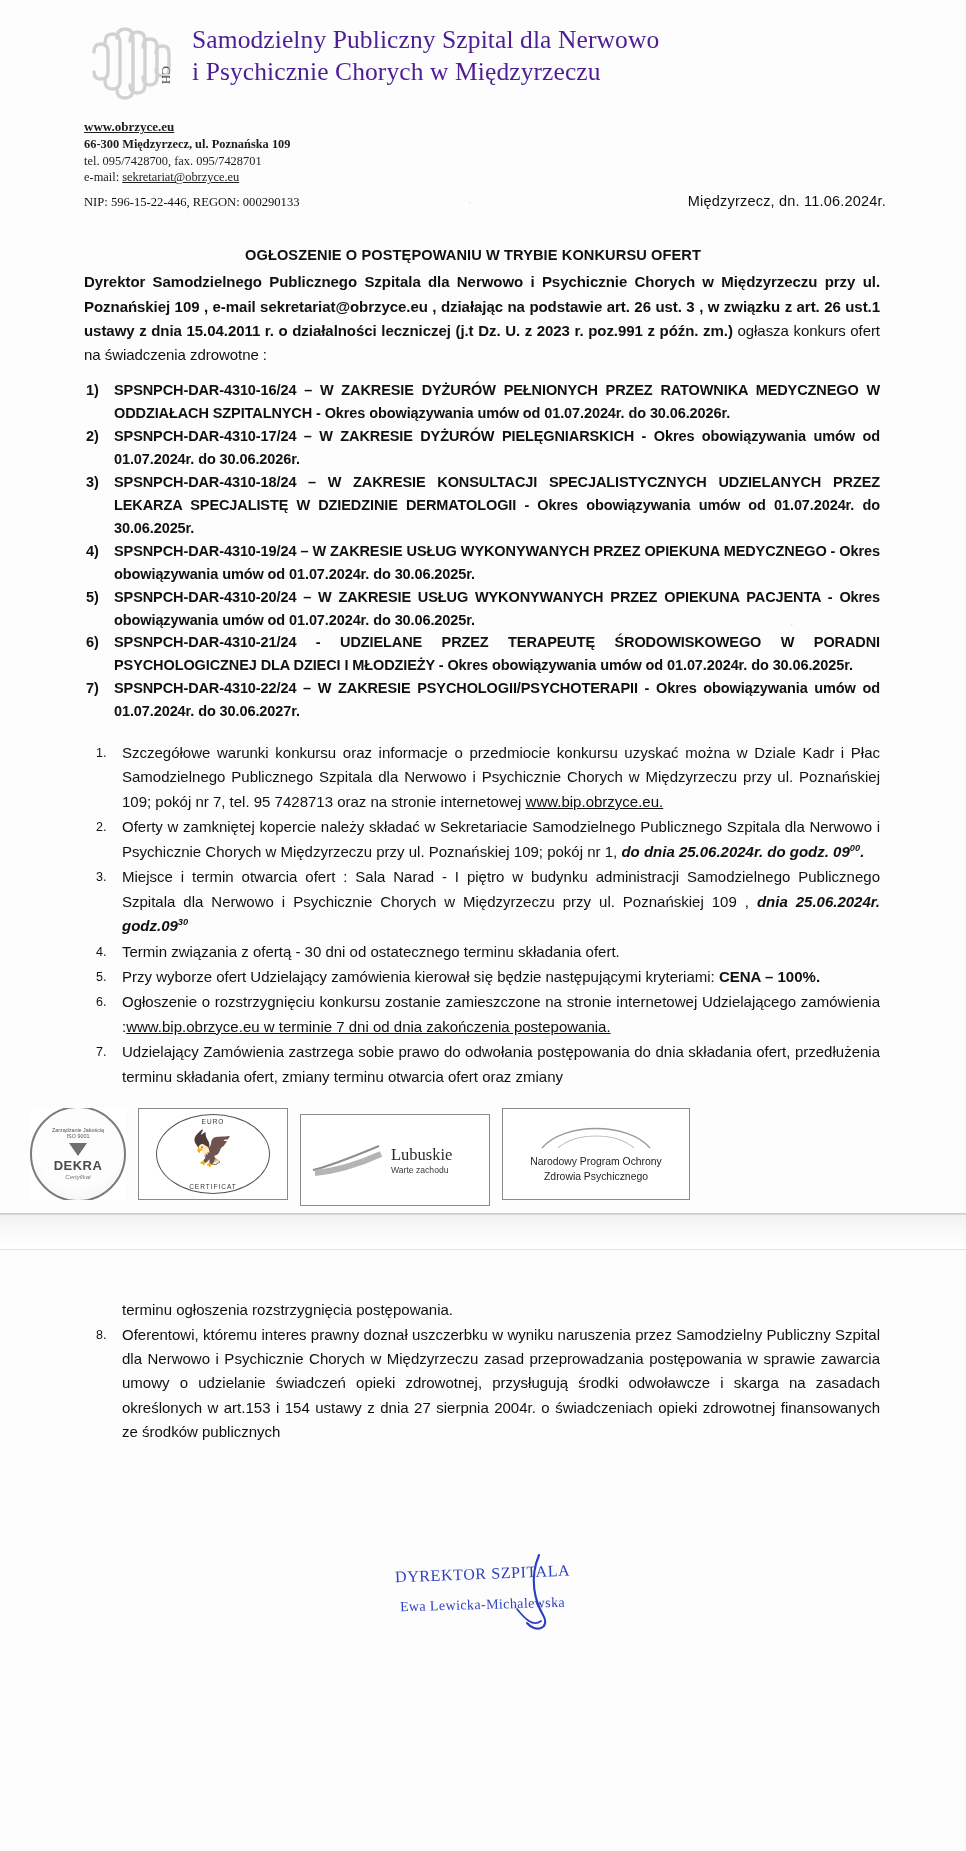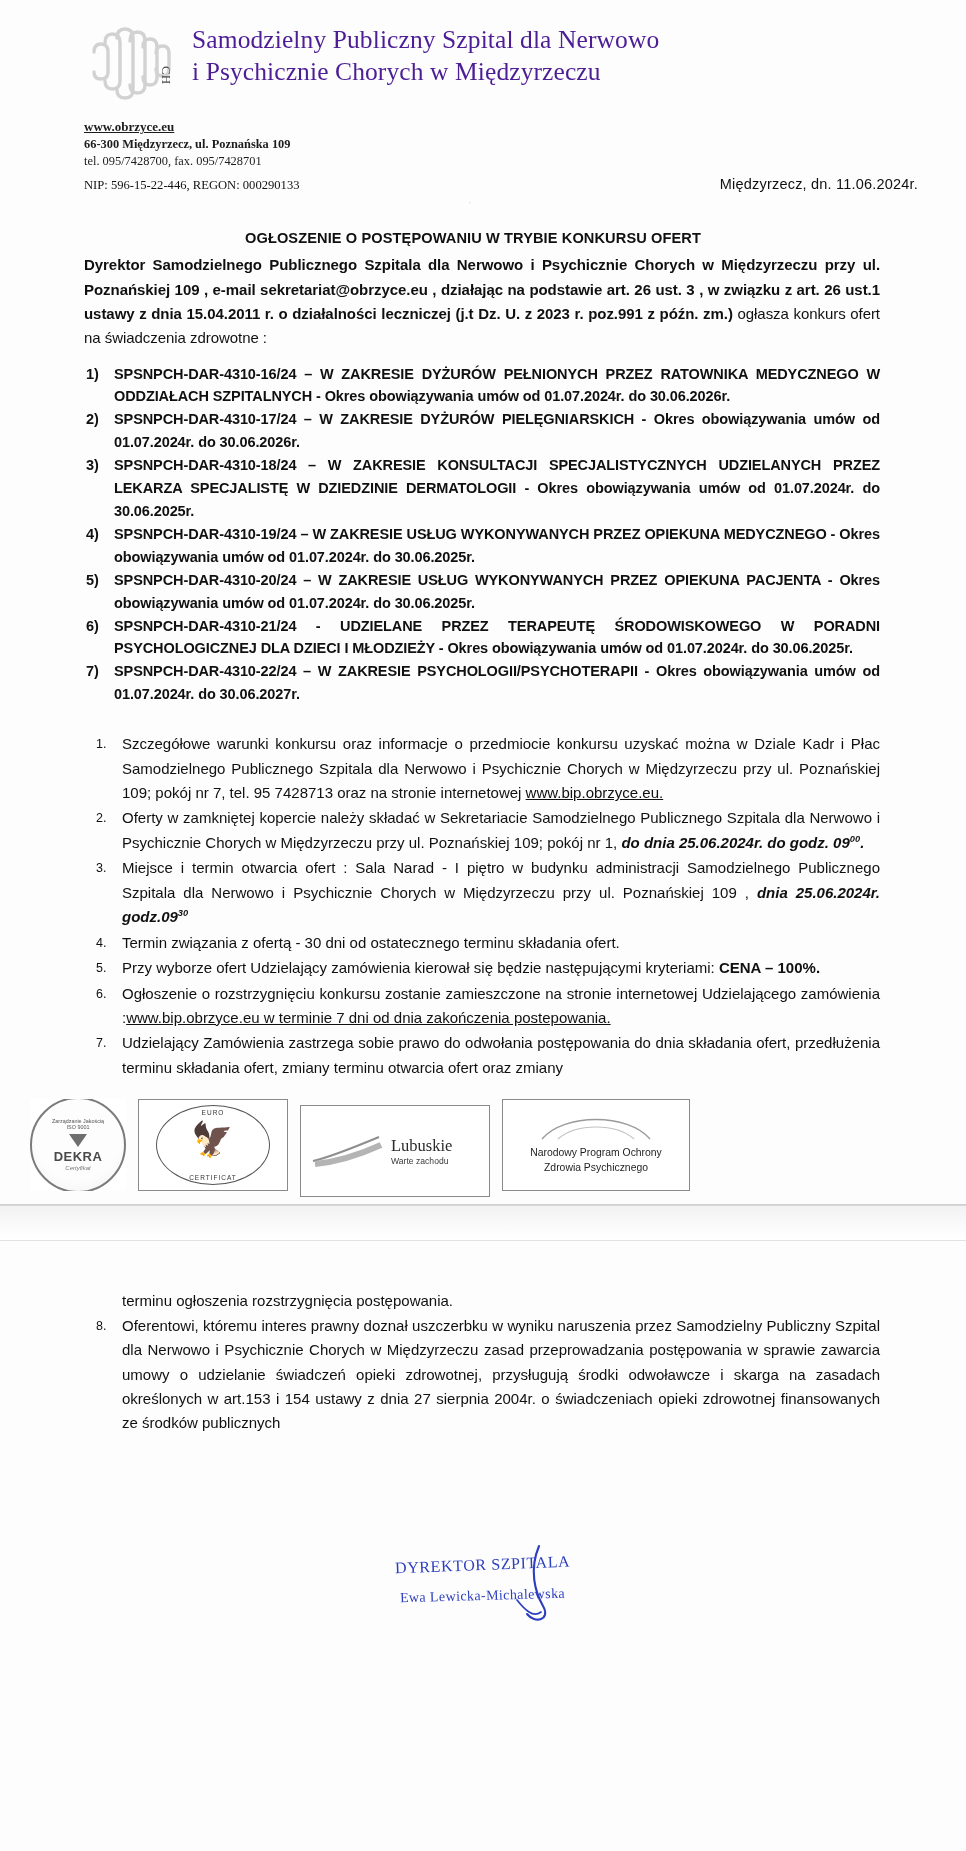--- a/index.html
+++ b/index.html
@@ -58,21 +58,21 @@
     text-decoration: underline;
     font-size: 13px;
   }
   .contact-block .addr { font-weight: bold; }
   .contact-block .mail-link { text-decoration: underline; }
 
   .nip-row {
     display: flex;
     align-items: baseline;
     justify-content: space-between;
-    padding: 7px 48px 0 84px;
+    padding: 7px 80px 0 84px;
     font-family: "Liberation Serif", serif;
     font-size: 12.6px;
   }
   .nip-row .date {
     font-family: "Liberation Sans", sans-serif;
     font-size: 14.5px;
     letter-spacing: .2px;
   }
 
   
@@ -120,21 +120,21 @@
 
   .all-caps-note {
     font-weight: bold;
     font-size: 14.2px;
     margin: 0 40px 0 84px;
     line-height: 1.5;
     letter-spacing: -.25px;
   }
 
   ol.conditions {
-    margin: 26px 86px 0 0;
+    margin: 18px 86px 0 0;
     padding-left: 122px;
     list-style: none;
     counter-reset: kitem;
   }
   ol.conditions > li {
     position: relative;
     counter-increment: kitem;
     font-size: 15px;
     line-height: 1.63;
     text-align: justify;
@@ -321,20 +321,24 @@
         <div>Samodzielny Publiczny Szpital dla Nerwowo</div>
         <div>i Psychicznie Chorych w Międzyrzeczu</div>
       </div>
     </div>
   </div>
 
   <div class="contact-block">
     <div class="www">www.obrzyce.eu</div>
     <div class="addr">66-300 Międzyrzecz, ul. Poznańska 109</div>
     <div>tel. 095/7428700, fax. 095/7428701</div>
+    <div>
+      <span>e-mail:</span>
+      <span class="mail-link">sekretariat@obrzyce.eu</span>
+    </div>
   </div>
 
   <div class="nip-row">
     <span>NIP: 596-15-22-446, REGON: 000290133</span>
     <span class="date">Międzyrzecz, dn.  11.06.2024r.</span>
   </div>
 
   <div class="doc-title">OGŁOSZENIE O POSTĘPOWANIU  W TRYBIE KONKURSU OFERT</div>
 
   <p class="lead">

